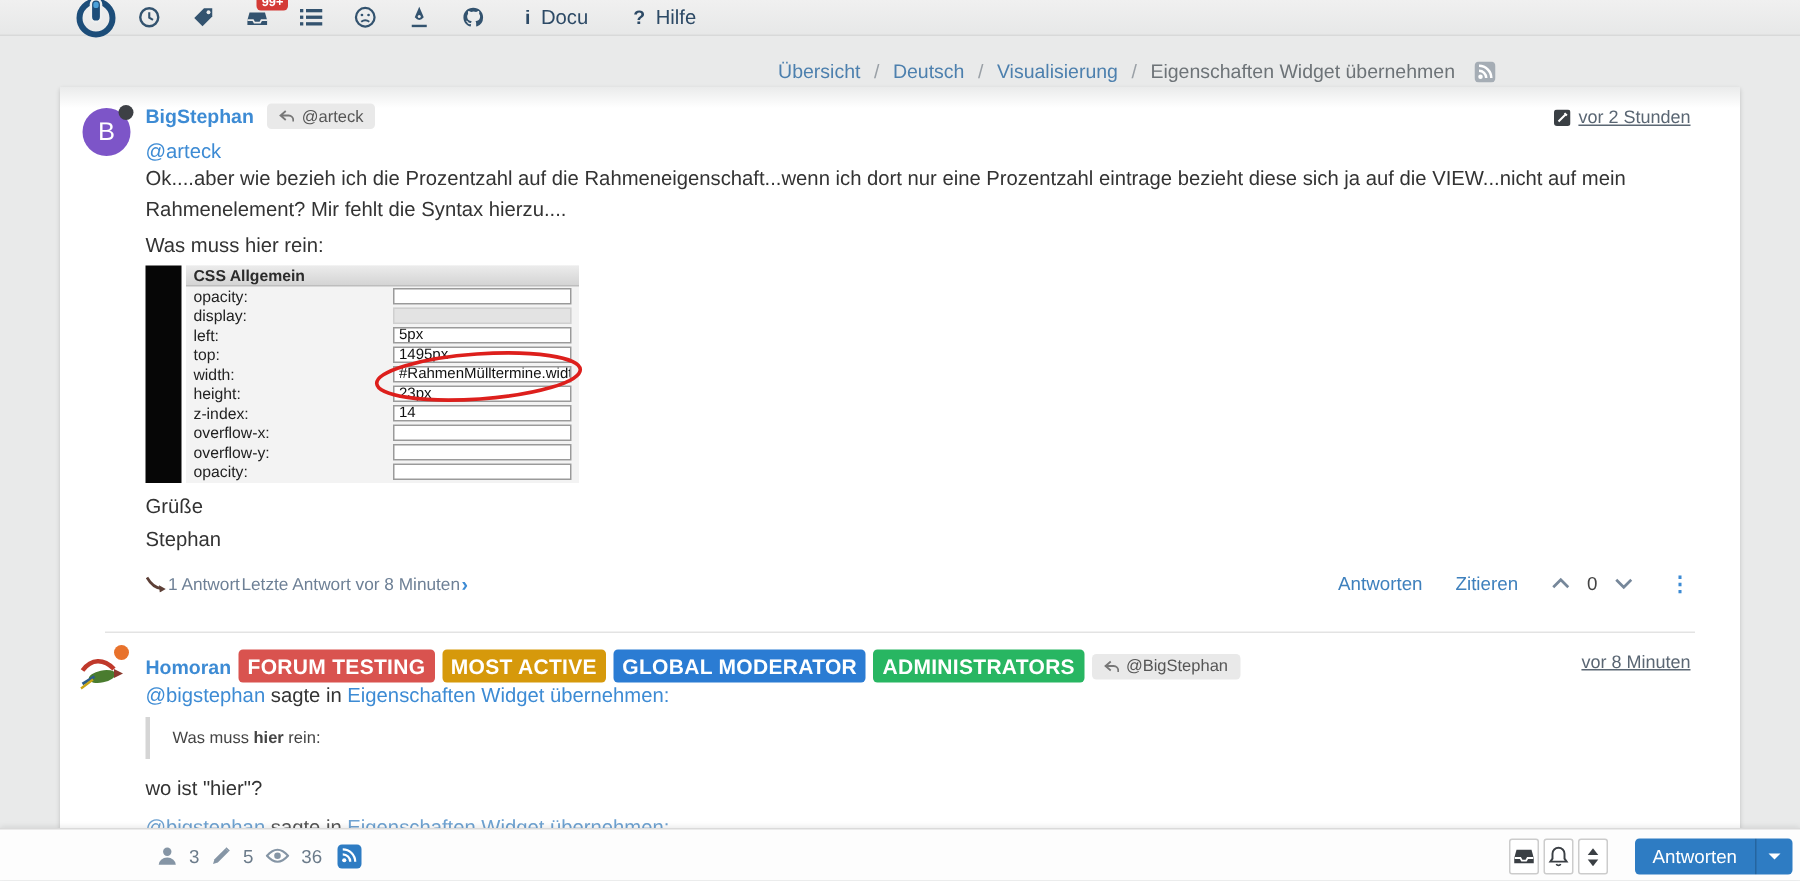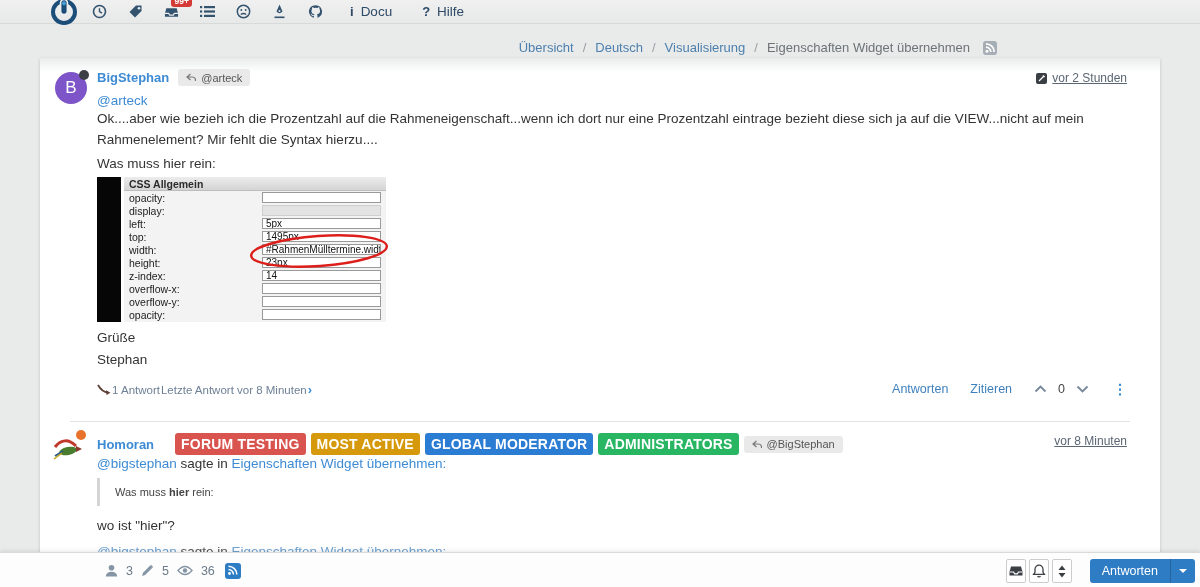--- a/index.html
+++ b/index.html
@@ -304,21 +304,21 @@
     <svg width="30" height="24" viewBox="0 0 30 24">
       <path d="M2 10 C8 2 16 2 23 9" stroke="#c0392b" stroke-width="3" fill="none"></path>
       <ellipse cx="15" cy="14" rx="9" ry="4" fill="#4a7c2f" transform="rotate(-12 15 14)"></ellipse>
       <path d="M23 9 L29 12 L23 15 Z" fill="#8b3a2e"></path>
       <path d="M2 19 L10 14" stroke="#2c5d8a" stroke-width="2"></path>
       <path d="M1 22 L9 16" stroke="#c8a415" stroke-width="1.5"></path>
     </svg>
   </span>
   <div class="status-dot2"></div>
   <div class="p2-header">
-    <span class="username" style="margin-right:16px;">Homoran</span>
+    <span class="username" style="margin-right:0;">Homoran</span>
     <span class="group-badge b-red">FORUM TESTING</span>
     <span class="group-badge b-orange">MOST ACTIVE</span>
     <span class="group-badge b-blue">GLOBAL MODERATOR</span>
     <span class="group-badge b-green">ADMINISTRATORS</span>
     <span class="replyto-badge">
       <svg width="10" height="9" viewBox="0 0 10 9">
           <path d="M4.5 1 L1 4 L4.5 7 M1 4 H6.5 a3 3 0 0 1 3 3 v1" stroke="#777" stroke-width="1.2" fill="none"></path>
         </svg>
       <span>@BigStephan</span>
     </span>

